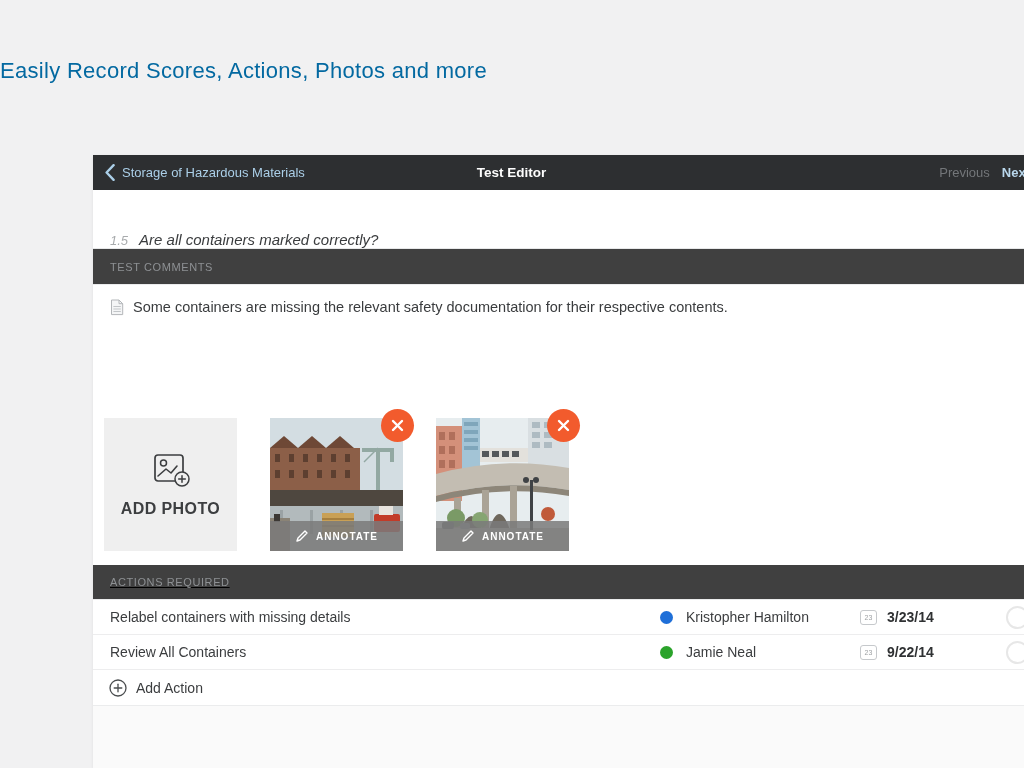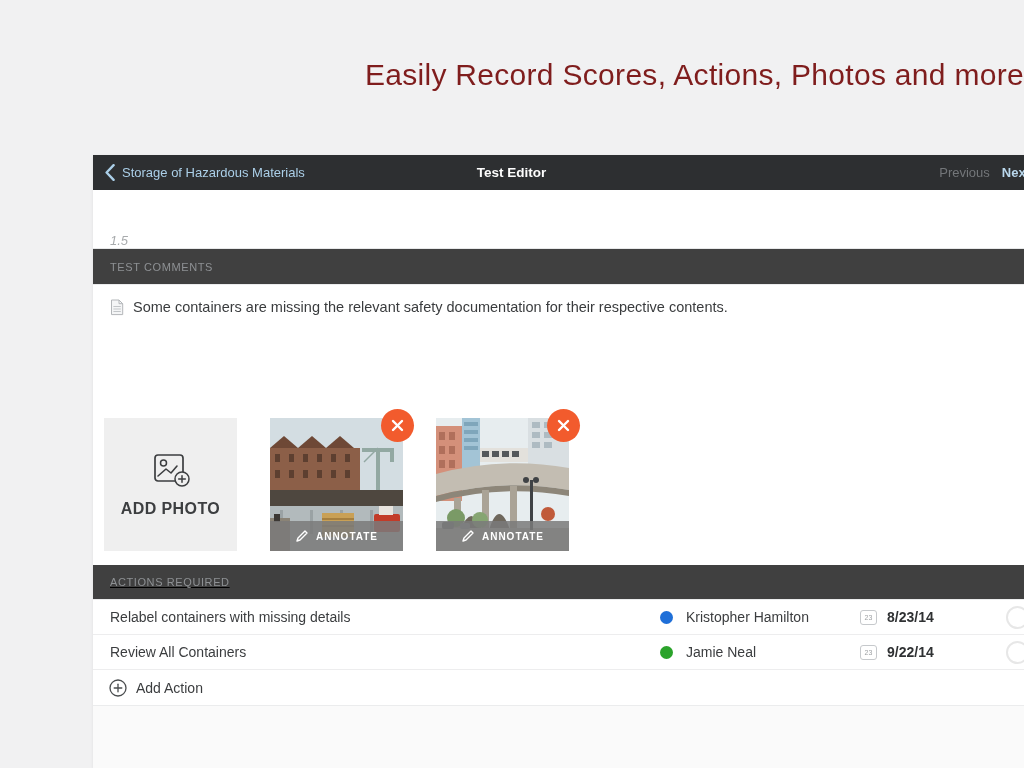--- a/index.html
+++ b/index.html
@@ -5,22 +5,22 @@
   * { margin:0; padding:0; box-sizing:border-box; }
   html,body { width:1024px; height:768px; }
   body {
     background:#f1f1f2;
     font-family:"Liberation Sans", sans-serif;
     position:relative;
     overflow:hidden;
   }
   .page-title {
     position:absolute; top:58px; left:0; width:1024px;
-    text-align:right; font-size:30px; font-weight:500;
-    color:#7f1d1d; letter-spacing:0.3px;
+    text-align:left; font-size:22px; font-weight:500;
+    color:#0369a1; letter-spacing:0.3px;
   }
   .card {
     position:absolute; left:93px; top:155px; width:951px; height:613px;
     background:#ffffff; box-shadow:0 1px 3px rgba(0,0,0,0.08);
     display:flex; flex-direction:column;
   }
   
   .navbar {
     height:35px; background:#2d2f31; color:#fff; flex:none;
     display:flex; align-items:center; padding:0 14px 0 12px;
@@ -136,20 +136,21 @@
     </div>
     <div class="nav-title">Test Editor</div>
     <div class="nav-right">
       <span class="nav-prev">Previous</span>
       <span class="nav-next">Next</span>
     </div>
   </div>
 
   <div class="question-row">
     <span class="q-number">1.5</span>
+    <span class="q-text">Are all containers marked correctly?</span>
   </div>
 
   <div class="band">
     <span class="band-label">TEST COMMENTS</span>
   </div>
   <div class="comments-area">
     <div class="comment-line">
       <svg width="14" height="17" viewBox="0 0 14 17">
         <path d="M1.5 1 H9 L12.7 4.7 V15.6 H1.5 Z" fill="#f4f5f6" stroke="#b3b6b9" stroke-width="1"></path>
         <path d="M9 1 V4.7 H12.7" fill="none" stroke="#b3b6b9" stroke-width="1"></path>
@@ -294,21 +295,21 @@
   </div>
 
   <div class="action-row">
     <span class="action-title">Relabel containers with missing details</span>
     <div class="assignee">
       <span class="status-dot" style="background: rgb(31, 111, 216);"></span>
       <span class="assignee-name">Kristopher Hamilton</span>
     </div>
     <div class="due">
       <span class="cal-icon">23</span>
-      <span class="due-date">8/23/14</span>
+      <span class="due-date">3/23/14</span>
     </div>
     <div class="check-cell">
       <span class="check-circle"></span>
     </div>
   </div>
 
   <div class="action-row">
     <span class="action-title">Review All Containers</span>
     <div class="assignee">
       <span class="status-dot" style="background: rgb(43, 163, 43);"></span>

